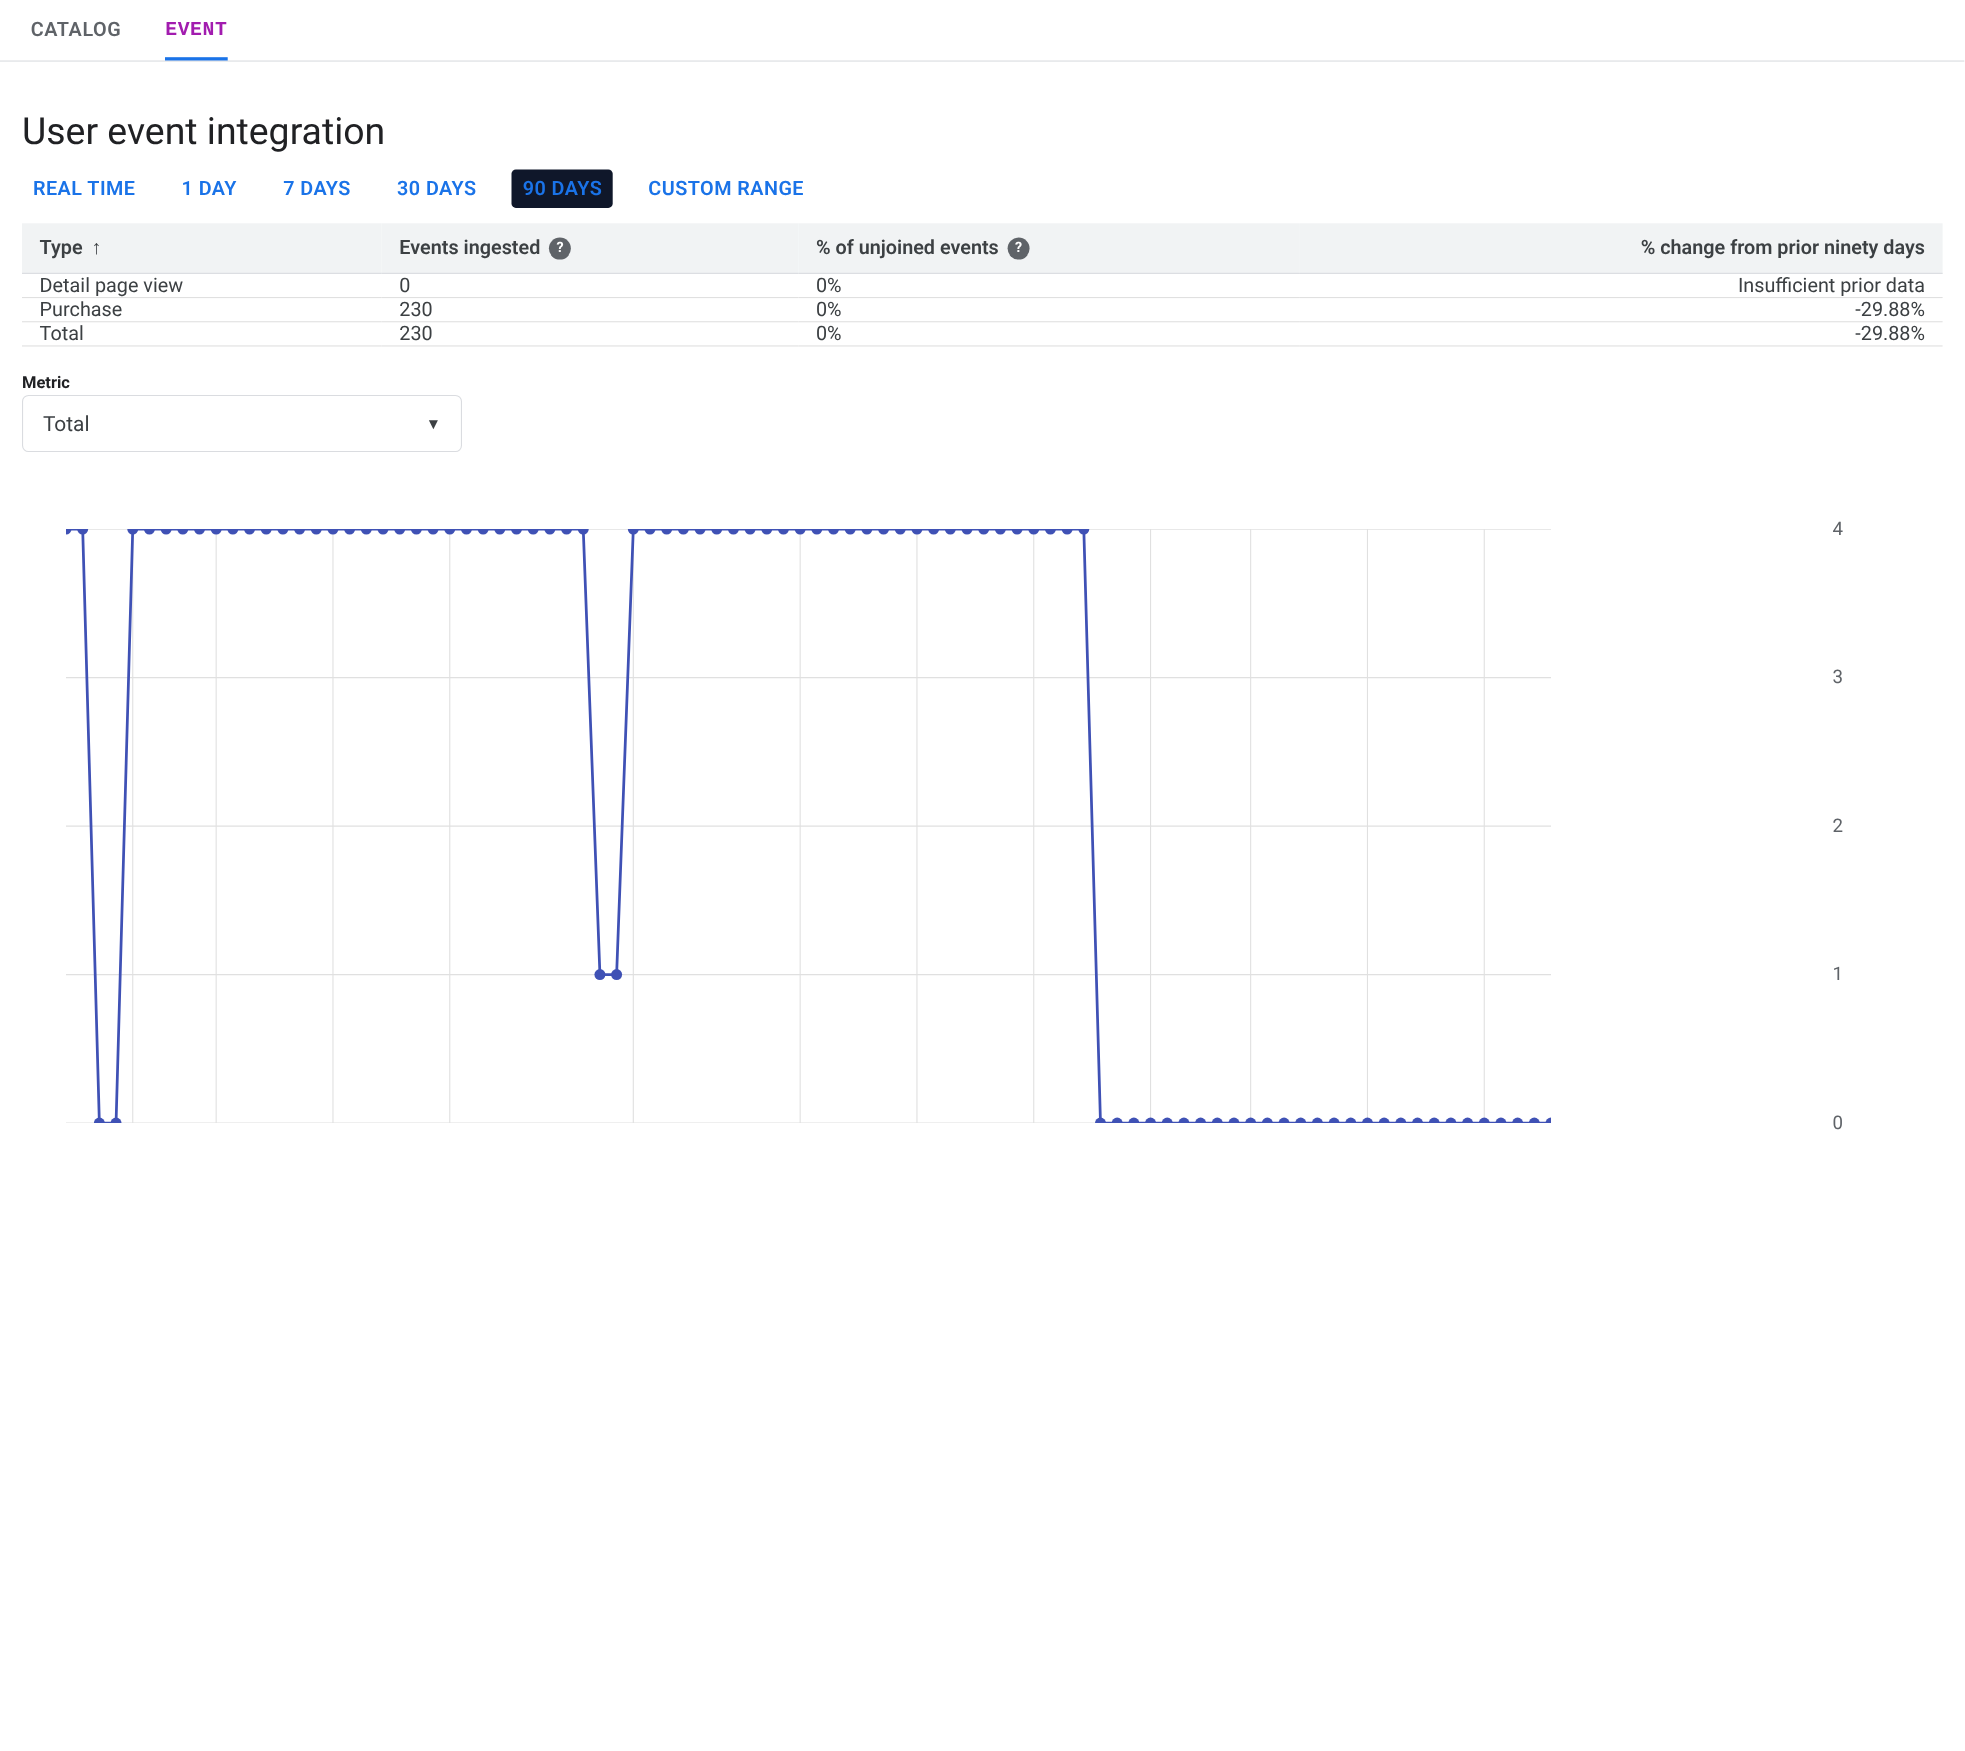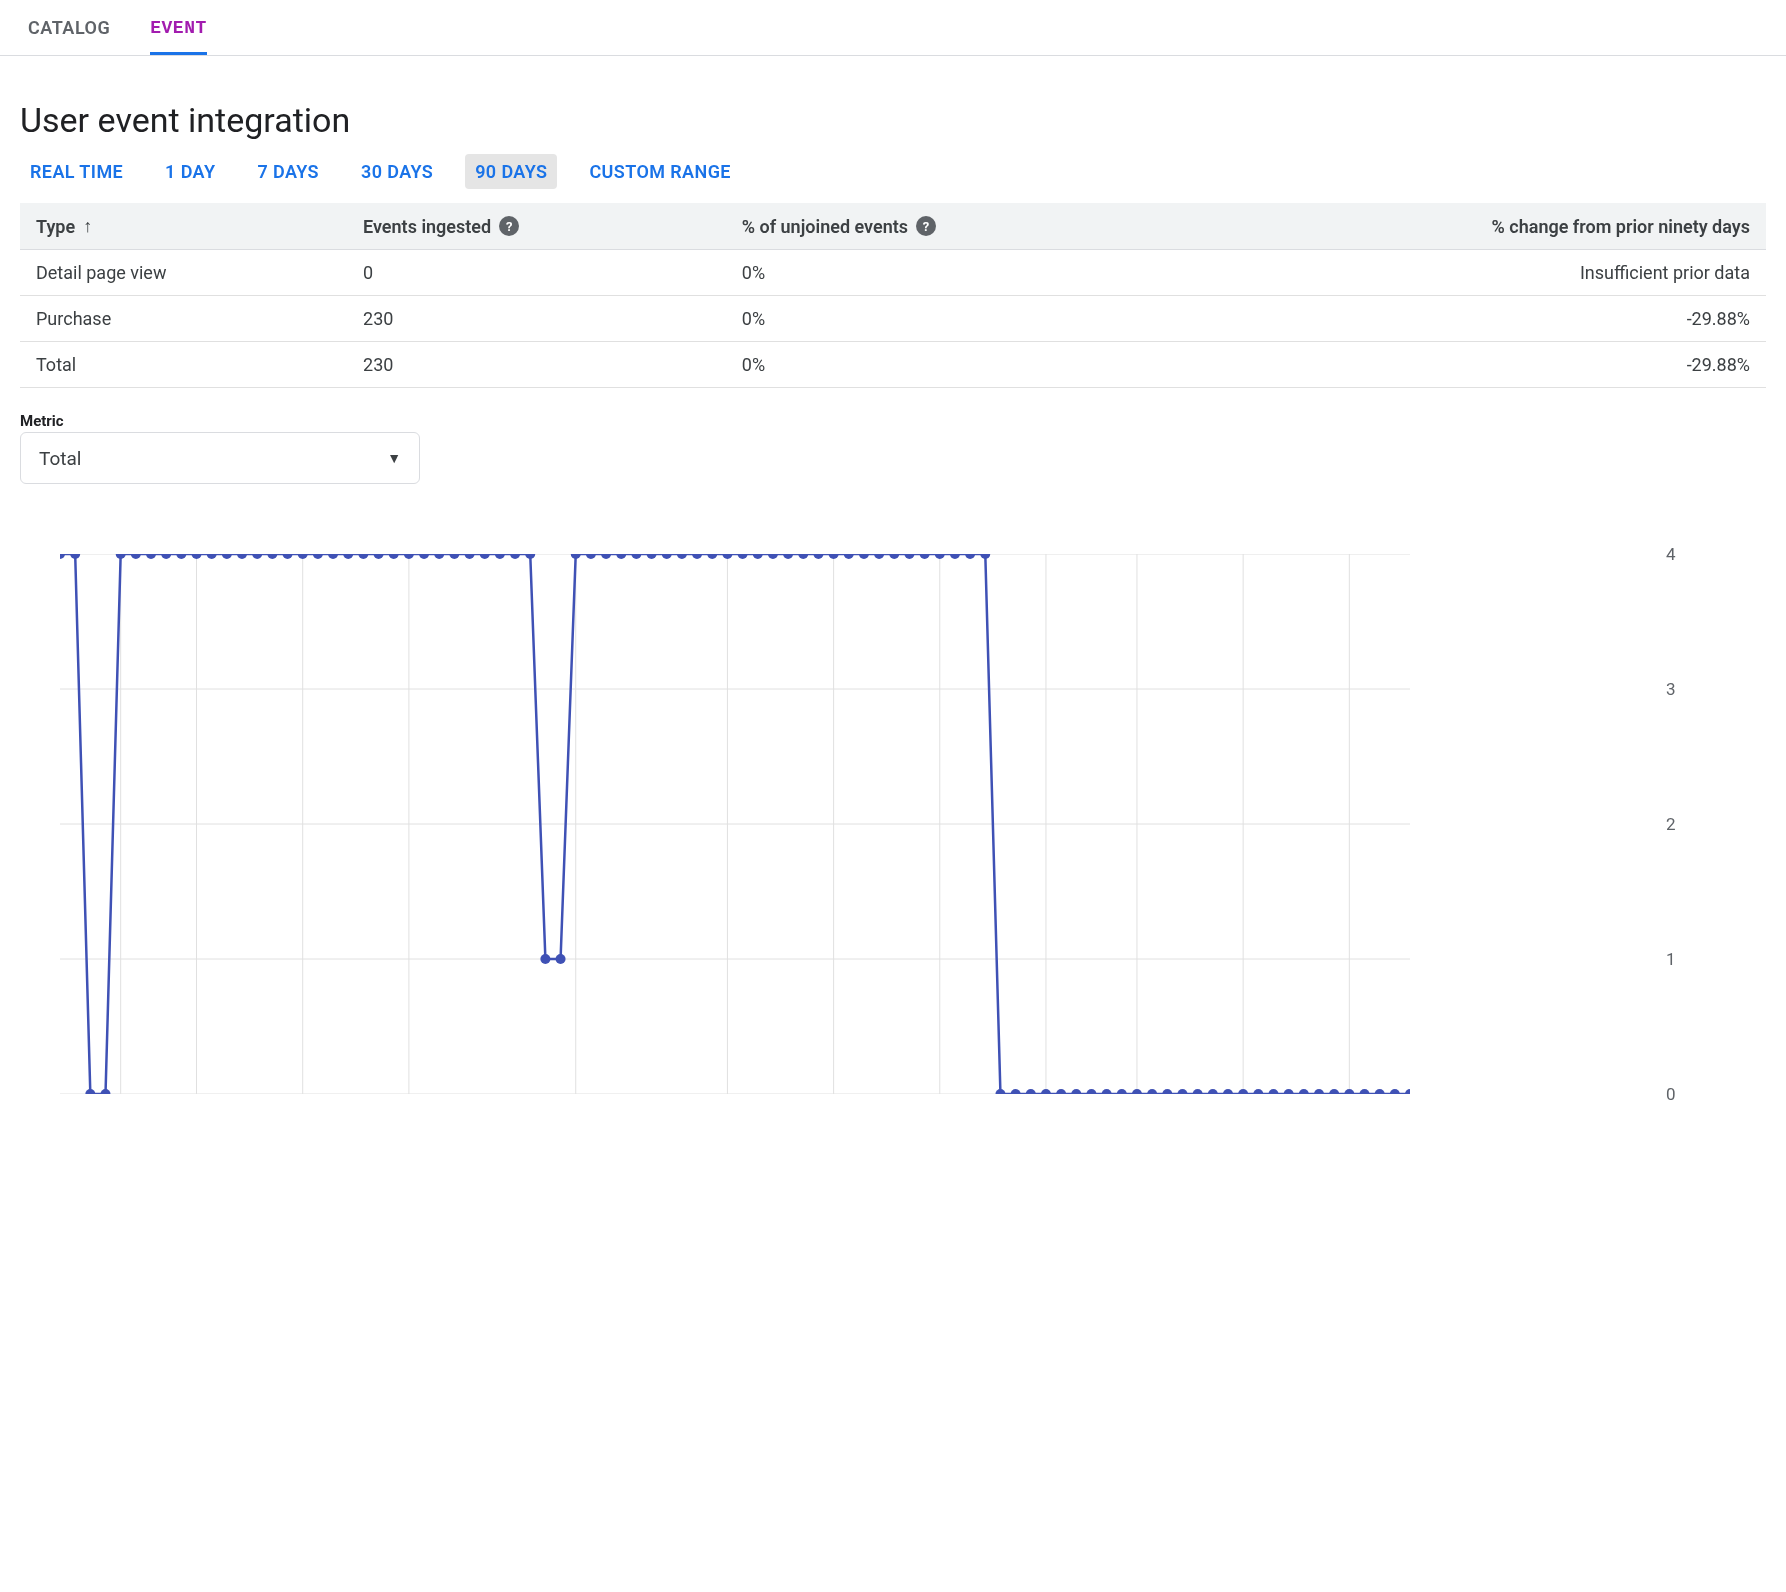--- a/index.html
+++ b/index.html
@@ -62,21 +62,21 @@
   .range-tab {
     font-size: 18px;
     font-weight: 600;
     color: #1a73e8;
     letter-spacing: 0.4px;
     padding: 7px 10px;
     border-radius: 4px;
     cursor: pointer;
   }
   .range-tab.active {
-    background: #e5e5e5;
+    background: #0f172a;
   }
   .showing {
     font-size: 17px;
     color: #5f6368;
     margin-bottom: 14px;
   }
   .showing .strong { font-weight: 600; color: #3c4043; }
   table.data {
     width: 100%;
     border-collapse: collapse;
@@ -87,21 +87,21 @@
   }
   table.data th {
     text-align: center;
     font-weight: 600;
     color: #3c4043;
     padding: 12px 16px;
     border-bottom: 1px solid #dadce0;
   }
   table.data th:last-child { text-align: right; }
   table.data td {
-    padding: 12px 16px;
+    padding: 0 16px;
     border-bottom: 1px solid #e0e0e0;
     color: #3c4043;
   }
   table.data td:last-child { text-align: right; }
   .th-inner {
     display: flex;
     align-items: center;
     gap: 8px;
   }
   .sort-arrow {

